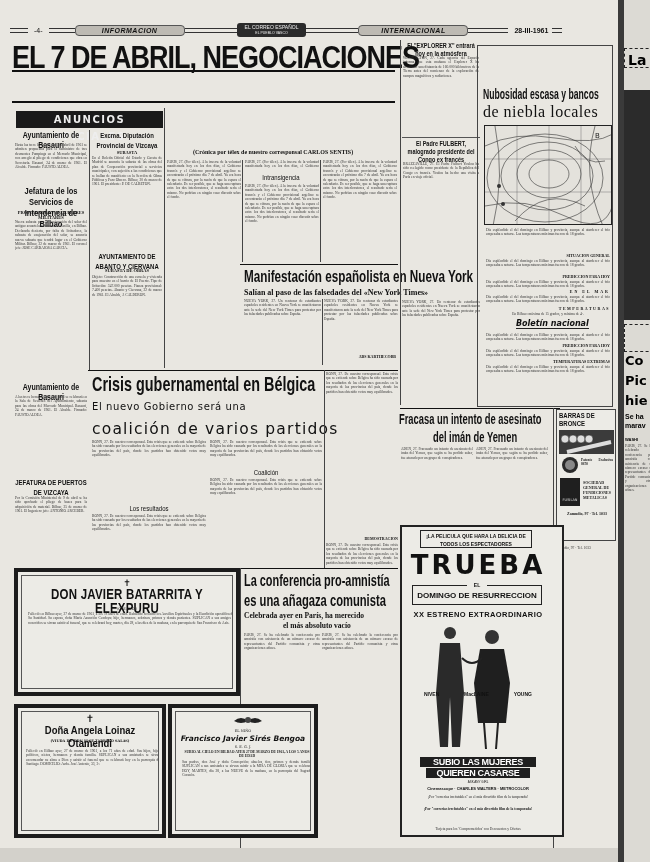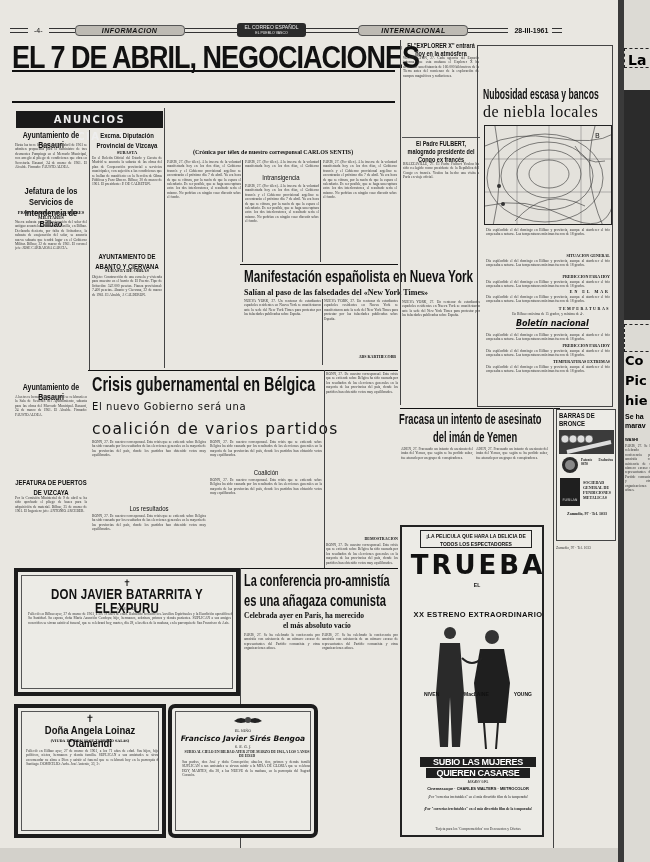--- a/index.html
+++ b/index.html
@@ -192,24 +192,25 @@
         <circle cx="9" cy="9" r="5" fill="#888"></circle>
     </svg>
     <div class="text-block" style="left:24px;top:48px;width:32px;height:14px;font-size:3.5px;font-weight:bold;color:#222;">Patente Exclusiva 8670</div>
     <div style="position:absolute;left:3px;top:68px;width:20px;height:28px;background:#1f1f1f;color:#ddd;font-size:3.5px;font-family:'DejaVu Sans',sans-serif;text-align:center;padding-top:20px;">FUSILAN</div>
     <div class="text-block" style="left:26px;top:70px;width:31px;height:24px;font-size:4px;line-height:5px;font-weight:bold;color:#222;text-align:left;">SOCIEDAD GENERAL DE FUNDICIONES METALICAS</div>
     <div class="text-block" style="left:3px;top:102px;width:54px;height:6px;font-size:4px;font-weight:bold;color:#222;text-align:center;">Zamudio, 97 · Tel. 1033</div>
   </div>
   <div class="text-block" style="left:556px;top:546px;width:60px;height:18px;">Zamudio, 97 · Tel. 1033</div>
 
 
-  <div class="ad" style="left:400px;top:525px;width:144px;height:312px;">
+  <div class="ad" style="left:400px;top:525px;width:164px;height:312px;">
     <div class="box" style="left:18px;top:3px;width:112px;height:18px;background:#ecebe6;font-family:'Liberation Sans',sans-serif;font-weight:bold;font-size:5px;line-height:8px;text-align:center;padding-top:1px;">¡LA PELICULA QUE HARA LA DELICIA DE TODOS LOS ESPECTADORES</div>
     <div style="position:absolute;left:6px;top:23px;width:140px;text-align:center;font-family:'DejaVu Sans',sans-serif;font-weight:bold;font-size:26px;letter-spacing:3px;">TRUEBA</div>
     <div style="position:absolute;left:65px;top:55px;width:20px;text-align:center;font-family:'Liberation Sans',sans-serif;font-weight:bold;font-size:5px;background:#ecebe6;z-index:2;">EL</div>
+    <div class="box" style="left:10px;top:58px;width:130px;height:20px;font-family:'Liberation Sans',sans-serif;font-weight:bold;font-size:8px;line-height:20px;text-align:center;">DOMINGO DE RESURRECCION</div>
     <div style="position:absolute;left:4px;top:83px;width:144px;text-align:center;font-family:'Liberation Sans',sans-serif;font-weight:bold;font-size:7.5px;letter-spacing:.4px;">XX ESTRENO EXTRAORDINARIO</div>
     <svg style="position:absolute;left:30px;top:96px;" width="90" height="130" viewBox="0 0 90 130">
       <circle cx="18" cy="10" r="6" fill="#333"></circle>
       <path d="M8 20 h20 l4 50 l-4 54 h-8 l-2 -50 l-2 50 h-8 l-4 -54 z" fill="#2a2a2a"></path>
       <circle cx="60" cy="14" r="7" fill="#333"></circle>
       <path d="M48 26 h24 l6 34 l-4 40 h-28 l-4 -40 z" fill="#1f1f1f"></path>
       <path d="M52 100 l2 26 M66 100 l-2 26" stroke="#222" stroke-width="2"></path>
       <path d="M30 35 q10 10 20 0" stroke="#222" stroke-width="2" fill="none"></path>
     </svg>
     <div style="position:absolute;left:22px;top:164px;width:108px;display:flex;justify-content:space-between;font-family:'Liberation Sans',sans-serif;font-weight:bold;font-size:5px;">
@@ -247,21 +248,21 @@
   <div class="obit" style="left:14px;top:704px;width:152px;height:134px;">
     <div class="obit-inner">
       <div style="position:absolute;left:0;top:1px;width:100%;text-align:center;font-size:10px;">✝</div>
       <div style="position:absolute;left:0;top:13px;width:100%;text-align:center;font-family:'Liberation Sans',sans-serif;font-weight:bold;font-size:9.5px;transform:scaleY(1.2);">Doña Angela Loinaz Otamendi</div>
       <div style="position:absolute;left:0;top:27px;width:100%;text-align:center;font-size:3.5px;font-weight:bold;">(VIUDA DE DON JOSE TARRIDO SALAS)</div>
       <div style="position:absolute;left:0;top:32px;width:100%;text-align:center;font-size:3.5px;">R. I. P. D.</div>
       <div class="text-block" style="left:4px;top:37px;width:134px;height:80px;">Falleció en Bilbao ayer, 27 de marzo de 1961, a los 71 años de edad. Sus hijos, hijos políticos, nietos, hermanos y demás familia. SUPLICAN a sus amistades se sirvan encomendar su alma a Dios y asistir al funeral que se celebrará hoy en la parroquia de Santiago. DOMICILIO: Avda. José Antonio, 33, 3º.</div>
     </div>
   </div>
 
-  <div class="obit" style="left:168px;top:704px;width:150px;height:134px;border-radius:7px;">
+  <div class="obit" style="left:168px;top:704px;width:150px;height:134px;">
     <div class="obit-inner">
       <svg style="position:absolute;left:58px;top:3px;" width="28" height="12" viewBox="0 0 28 12">
         <path d="M0 6 q7 -6 14 0 q7 -6 14 0 q-7 4 -14 0 q-7 4 -14 0z" fill="#222"></path>
         <circle cx="14" cy="5" r="3" fill="#444"></circle>
       </svg>
       <div style="position:absolute;left:0;top:17px;width:100%;text-align:center;font-size:3.5px;">EL NIÑO</div>
       <div style="position:absolute;left:0;top:22px;width:100%;text-align:center;font-family:'DejaVu Sans',sans-serif;font-weight:bold;font-style:italic;font-size:7.5px;">Francisco Javier Sirés Bengoa</div>
       <div style="position:absolute;left:0;top:33px;width:100%;text-align:center;font-size:3.5px;">S. E. G. J.</div>
       <div class="text-block" style="left:6px;top:38px;width:130px;height:8px;text-align:center;font-weight:bold;color:#222;">SUBIO AL CIELO EN BILBAO AYER 27 DE MARZO DE 1961, A LOS 5 AÑOS DE EDAD</div>
       <div class="text-block" style="left:6px;top:48px;width:130px;height:70px;">Sus padres, don José y doña Concepción; abuelos, tíos, primos y demás familia. SUPLICAN a sus amistades se sirvan asistir a la MISA DE GLORIA que se celebrará HOY, MARTES, día 28, a las NUEVE de la mañana, en la parroquia del Sagrado Corazón.</div>

